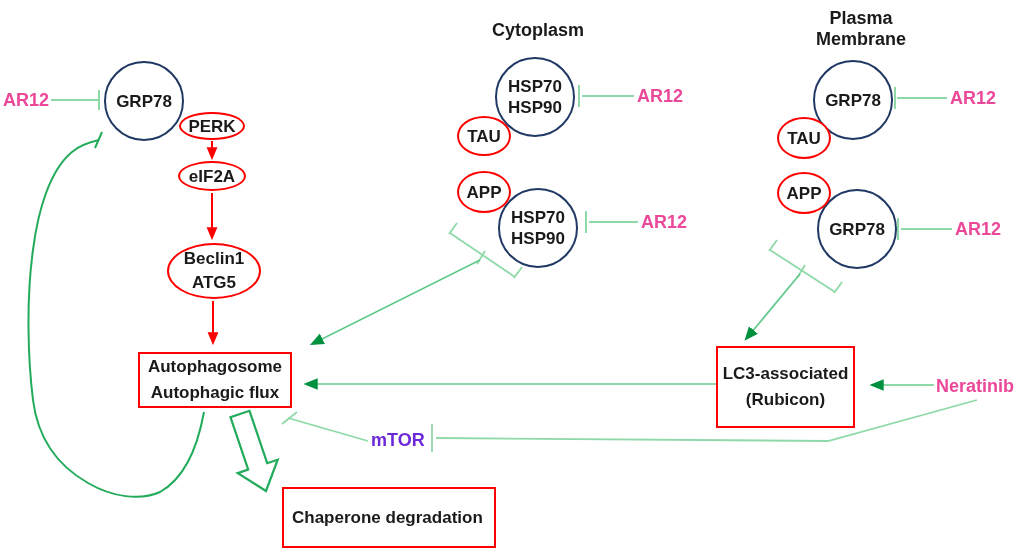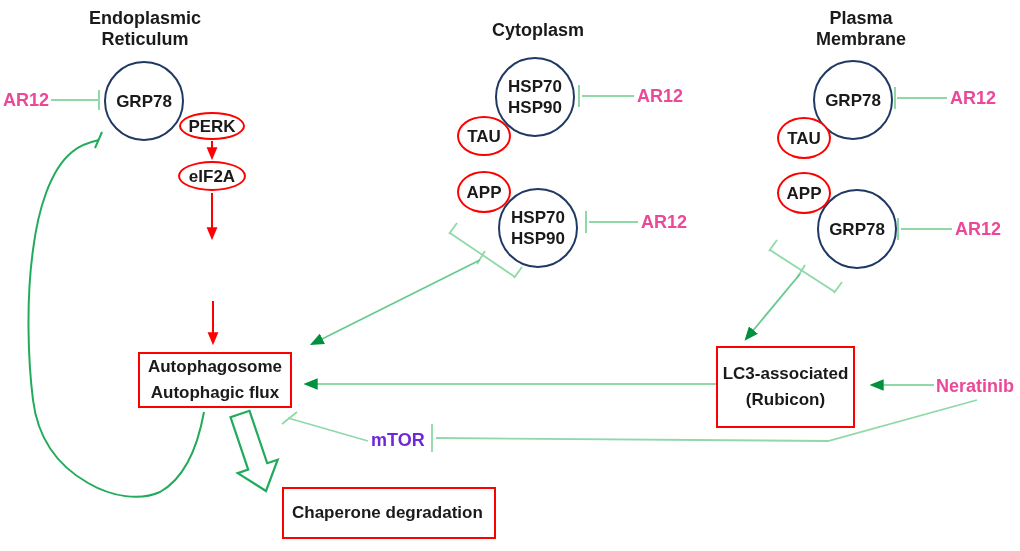--- a/index.html
+++ b/index.html
@@ -108,24 +108,20 @@
                C 58 466 38 440 33 400 C 28 360 26 300 33 250
                C 38 210 50 170 72 152 C 80 145 90 142 99 140"></path>
       <line x1="102" y1="132" x2="95" y2="148"></line>
     </g>
 
     <g>
       <polygon points="230.5,417.2 248.2,469.6 237.7,473.1 266,491 277.7,459.7 267.2,463.2 249.5,410.8" fill="#ffffff" stroke="#22ab5a" stroke-width="2.2" stroke-linejoin="miter"></polygon>
     </g>
   </svg>
 
-  <div class="title" style="left:75px;top:8px;width:140px;">
-    <div>Endoplasmic</div>
-    <div>Reticulum</div>
-  </div>
   <div class="title" style="left:478px;top:20px;width:120px;">Cytoplasm</div>
   <div class="title" style="left:791px;top:8px;width:140px;">
     <div>Plasma</div>
     <div>Membrane</div>
   </div>
 
   <div class="node circle" style="left:104px;top:61px;width:80px;height:80px;">
     <div>GRP78</div>
   </div>
   <div class="node circle" style="left:495px;top:57px;width:80px;height:80px;">
@@ -142,20 +138,24 @@
   <div class="node circle" style="left:817px;top:189px;width:80px;height:80px;">
     <div>GRP78</div>
   </div>
 
   <div class="node ellipse" style="left:179px;top:112px;width:66px;height:28px;">
     <div>PERK</div>
   </div>
   <div class="node ellipse" style="left:178px;top:161px;width:68px;height:30px;">
     <div>eIF2A</div>
   </div>
+  <div class="node ellipse" style="left:167px;top:243px;width:94px;height:56px;line-height:24px;">
+    <div>Beclin1</div>
+    <div>ATG5</div>
+  </div>
   <div class="node ellipse" style="left:457px;top:116px;width:54px;height:40px;">
     <div>TAU</div>
   </div>
   <div class="node ellipse" style="left:457px;top:171px;width:54px;height:42px;">
     <div>APP</div>
   </div>
   <div class="node ellipse" style="left:777px;top:117px;width:54px;height:42px;">
     <div>TAU</div>
   </div>
   <div class="node ellipse" style="left:777px;top:172px;width:54px;height:42px;">
@@ -163,21 +163,21 @@
   </div>
 
   <div class="node rbox" style="left:138px;top:352px;width:154px;height:56px;">
     <div>Autophagosome</div>
     <div>Autophagic flux</div>
   </div>
   <div class="node rbox" style="left:716px;top:346px;width:139px;height:82px;">
     <div>LC3-associated</div>
     <div>(Rubicon)</div>
   </div>
-  <div class="node rbox leftalign" style="left:282px;top:487px;width:214px;height:52px;">
+  <div class="node rbox leftalign" style="left:282px;top:487px;width:214px;height:61px;">
     <div>Chaperone degradation</div>
   </div>
 
   <div class="label" style="left:3px;top:91px;">AR12</div>
   <div class="label" style="left:637px;top:87px;">AR12</div>
   <div class="label" style="left:641px;top:213px;">AR12</div>
   <div class="label" style="left:950px;top:89px;">AR12</div>
   <div class="label" style="left:955px;top:220px;">AR12</div>
   <div class="label" style="left:936px;top:377px;">Neratinib</div>
   <div class="label dark" style="left:371px;top:431px;">mTOR</div>

